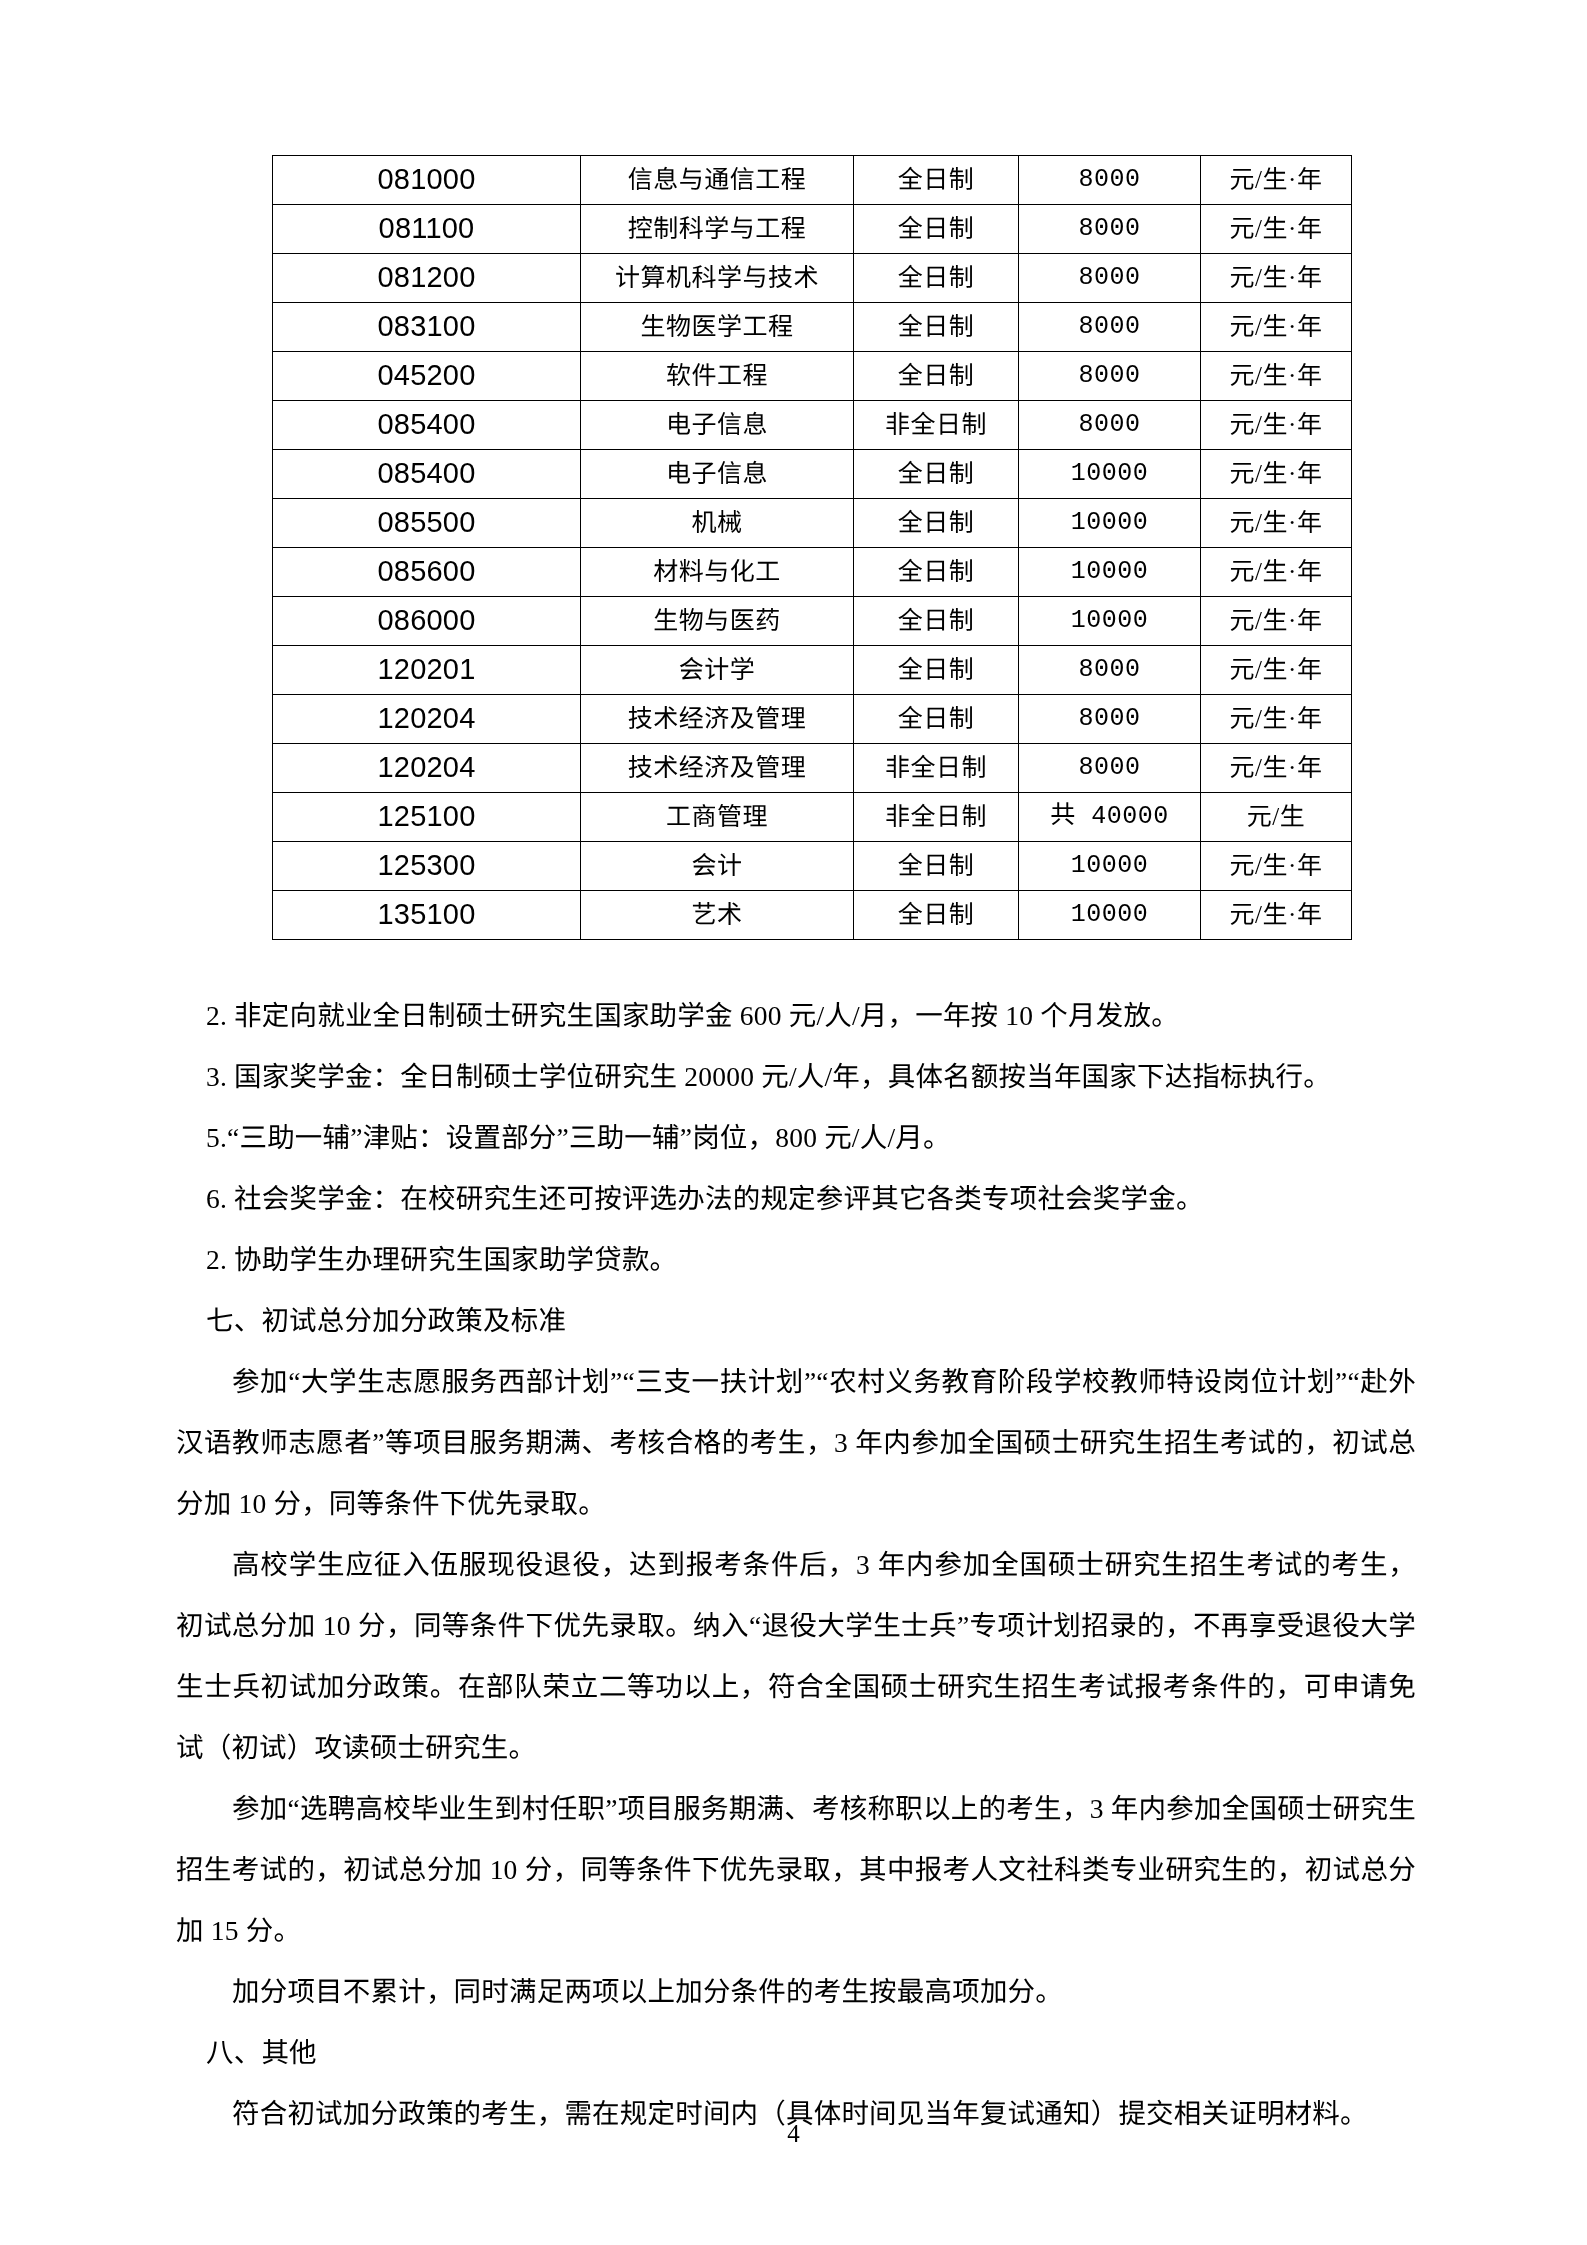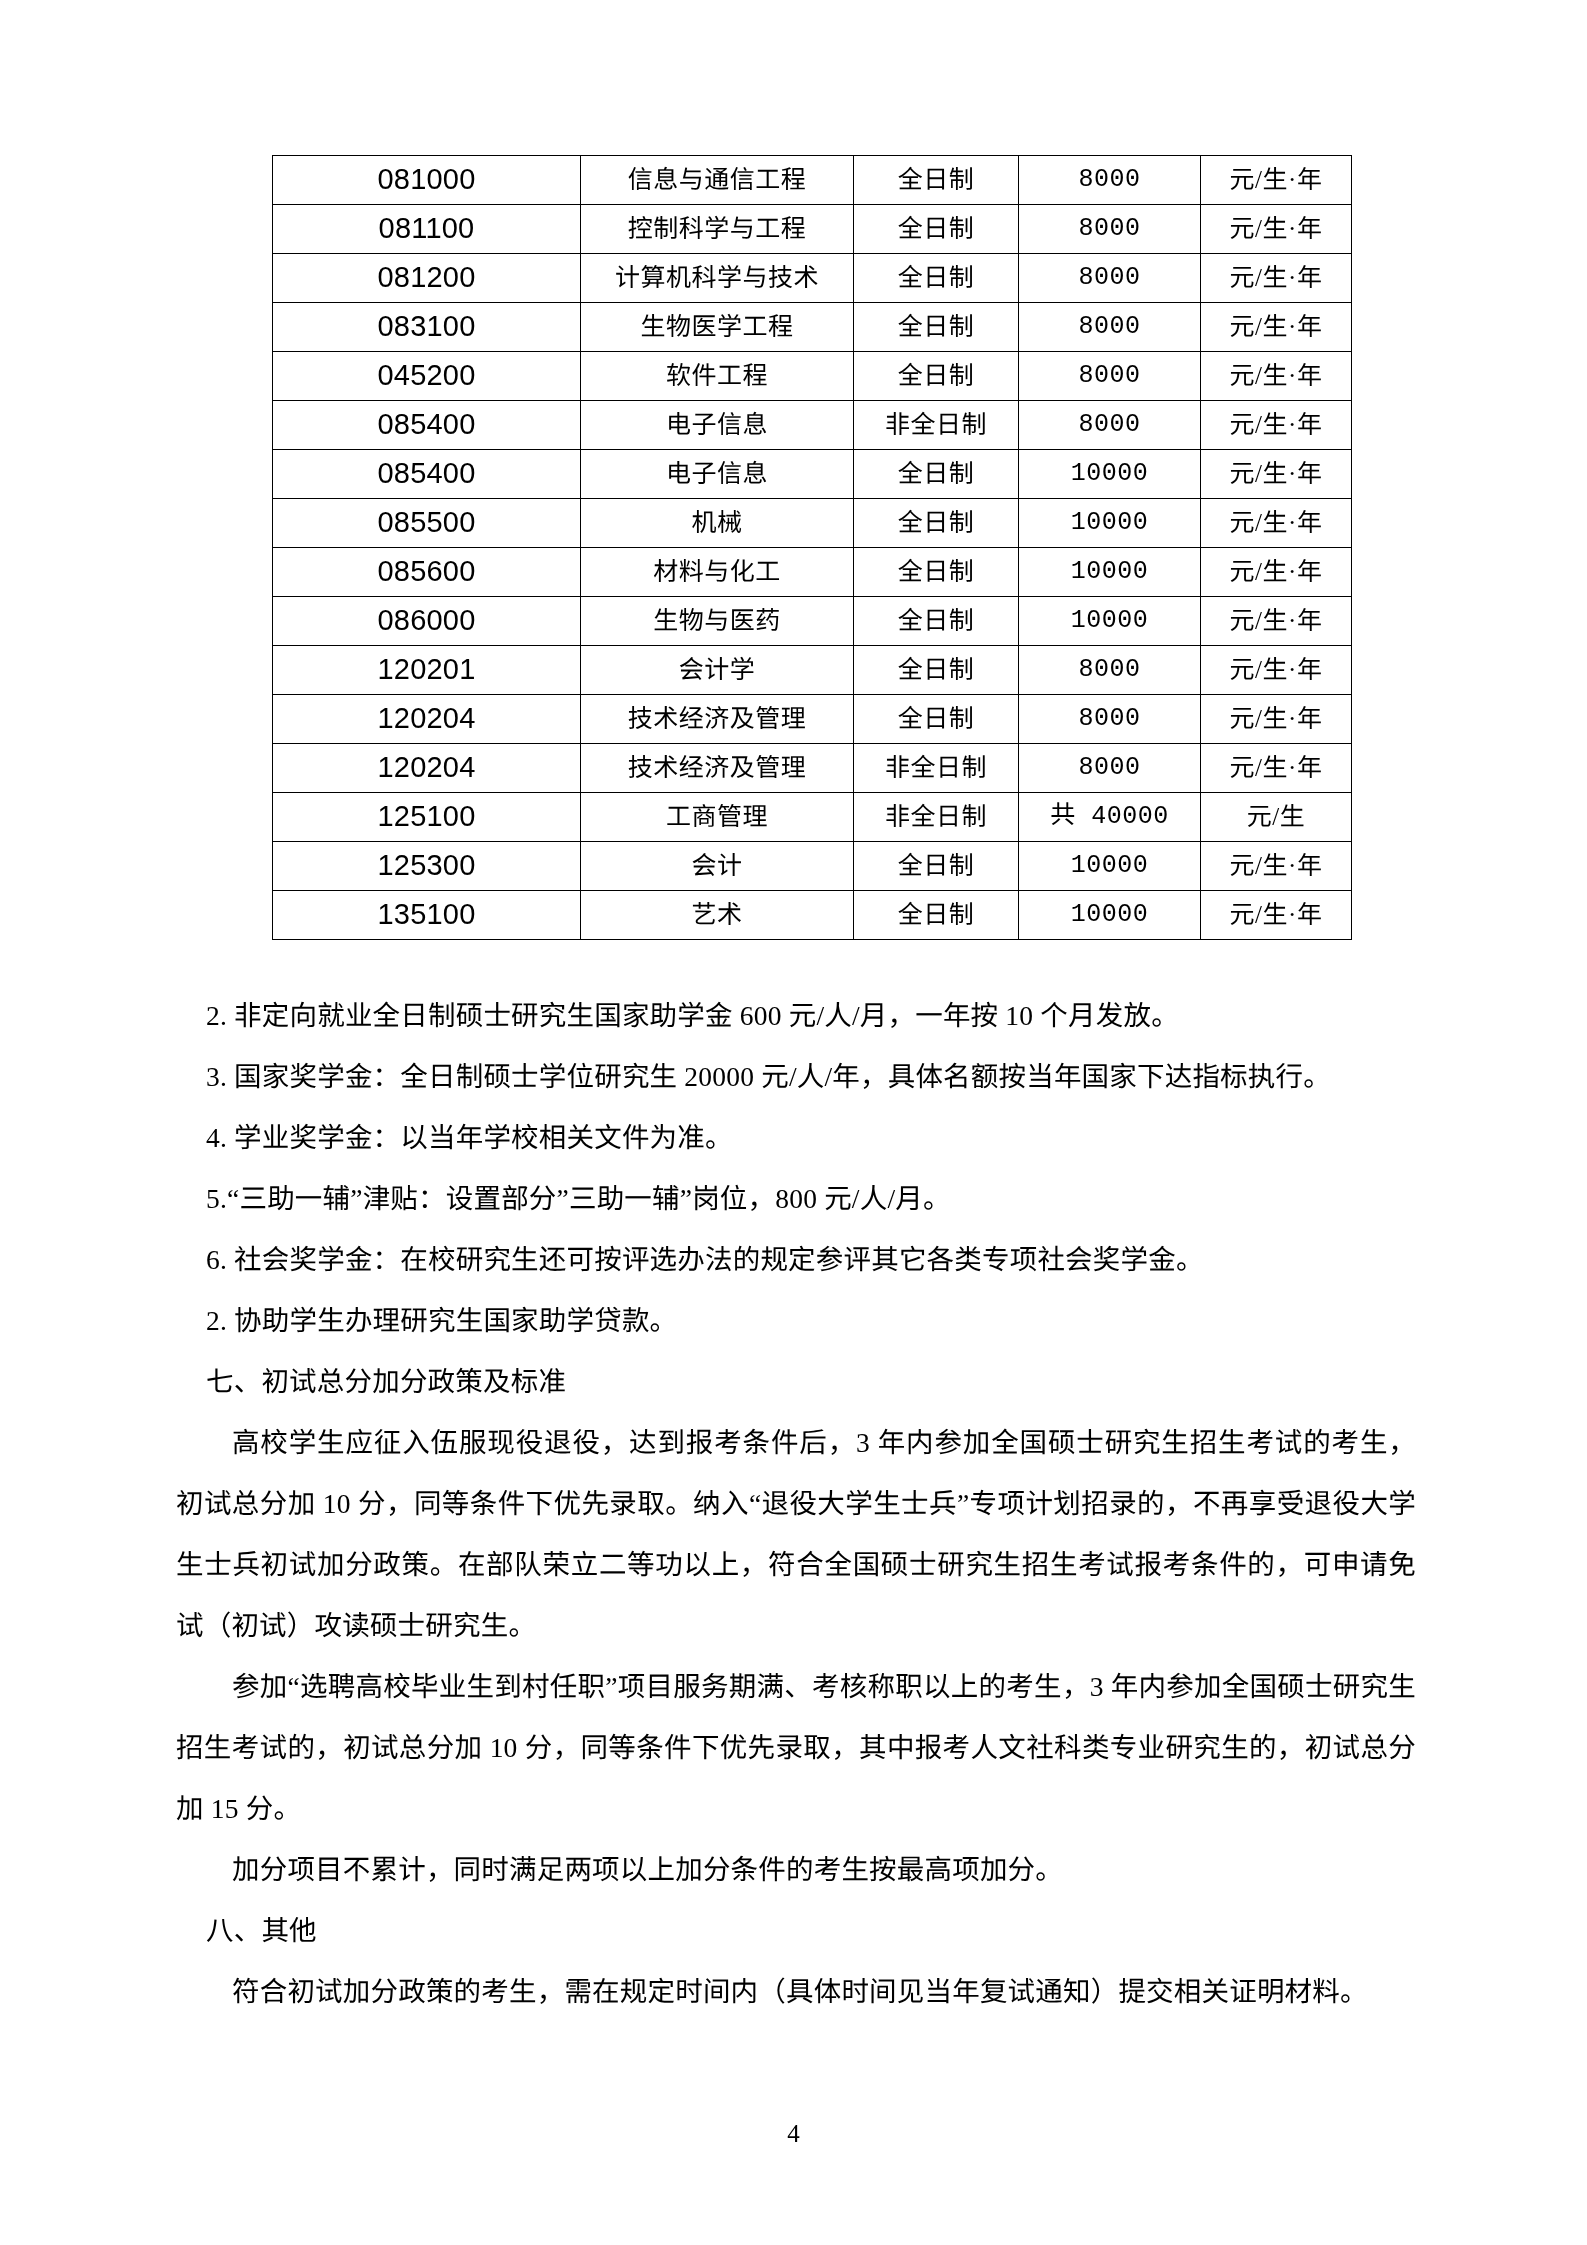--- a/index.html
+++ b/index.html
@@ -208,25 +208,25 @@
             <td class="c-fee">10000</td>
             <td class="c-unit">元/生·年</td>
           </tr>
         </tbody>
     </table>
   </div>
 
   <div class="body-block">
       <p class="para indent1">2. 非定向就业全日制硕士研究生国家助学金 600 元/人/月，一年按 10 个月发放。</p>
       <p class="para indent1">3. 国家奖学金：全日制硕士学位研究生 20000 元/人/年，具体名额按当年国家下达指标执行。</p>
-      <p class="para indent1">4. 学业奖学金：以当年学校相关文件为准。</p>
       <p class="para indent1">5.“三助一辅”津贴：设置部分”三助一辅”岗位，800 元/人/月。</p>
       <p class="para indent1">6. 社会奖学金：在校研究生还可按评选办法的规定参评其它各类专项社会奖学金。</p>
       <p class="para indent1">2. 协助学生办理研究生国家助学贷款。</p>
       <p class="para heading">七、初试总分加分政策及标准</p>
+      <p class="para indent2">参加“大学生志愿服务西部计划”“三支一扶计划”“农村义务教育阶段学校教师特设岗位计划”“赴外汉语教师志愿者”等项目服务期满、考核合格的考生，3 年内参加全国硕士研究生招生考试的，初试总分加 10 分，同等条件下优先录取。</p>
       <p class="para indent2">高校学生应征入伍服现役退役，达到报考条件后，3 年内参加全国硕士研究生招生考试的考生，初试总分加 10 分，同等条件下优先录取。纳入“退役大学生士兵”专项计划招录的，不再享受退役大学生士兵初试加分政策。在部队荣立二等功以上，符合全国硕士研究生招生考试报考条件的，可申请免试（初试）攻读硕士研究生。</p>
       <p class="para indent2">参加“选聘高校毕业生到村任职”项目服务期满、考核称职以上的考生，3 年内参加全国硕士研究生招生考试的，初试总分加 10 分，同等条件下优先录取，其中报考人文社科类专业研究生的，初试总分加 15 分。</p>
       <p class="para indent2">加分项目不累计，同时满足两项以上加分条件的考生按最高项加分。</p>
       <p class="para heading">八、其他</p>
       <p class="para indent2">符合初试加分政策的考生，需在规定时间内（具体时间见当年复试通知）提交相关证明材料。</p>
     </div>
 
   <div class="page-number">4</div>
 
 </div>

